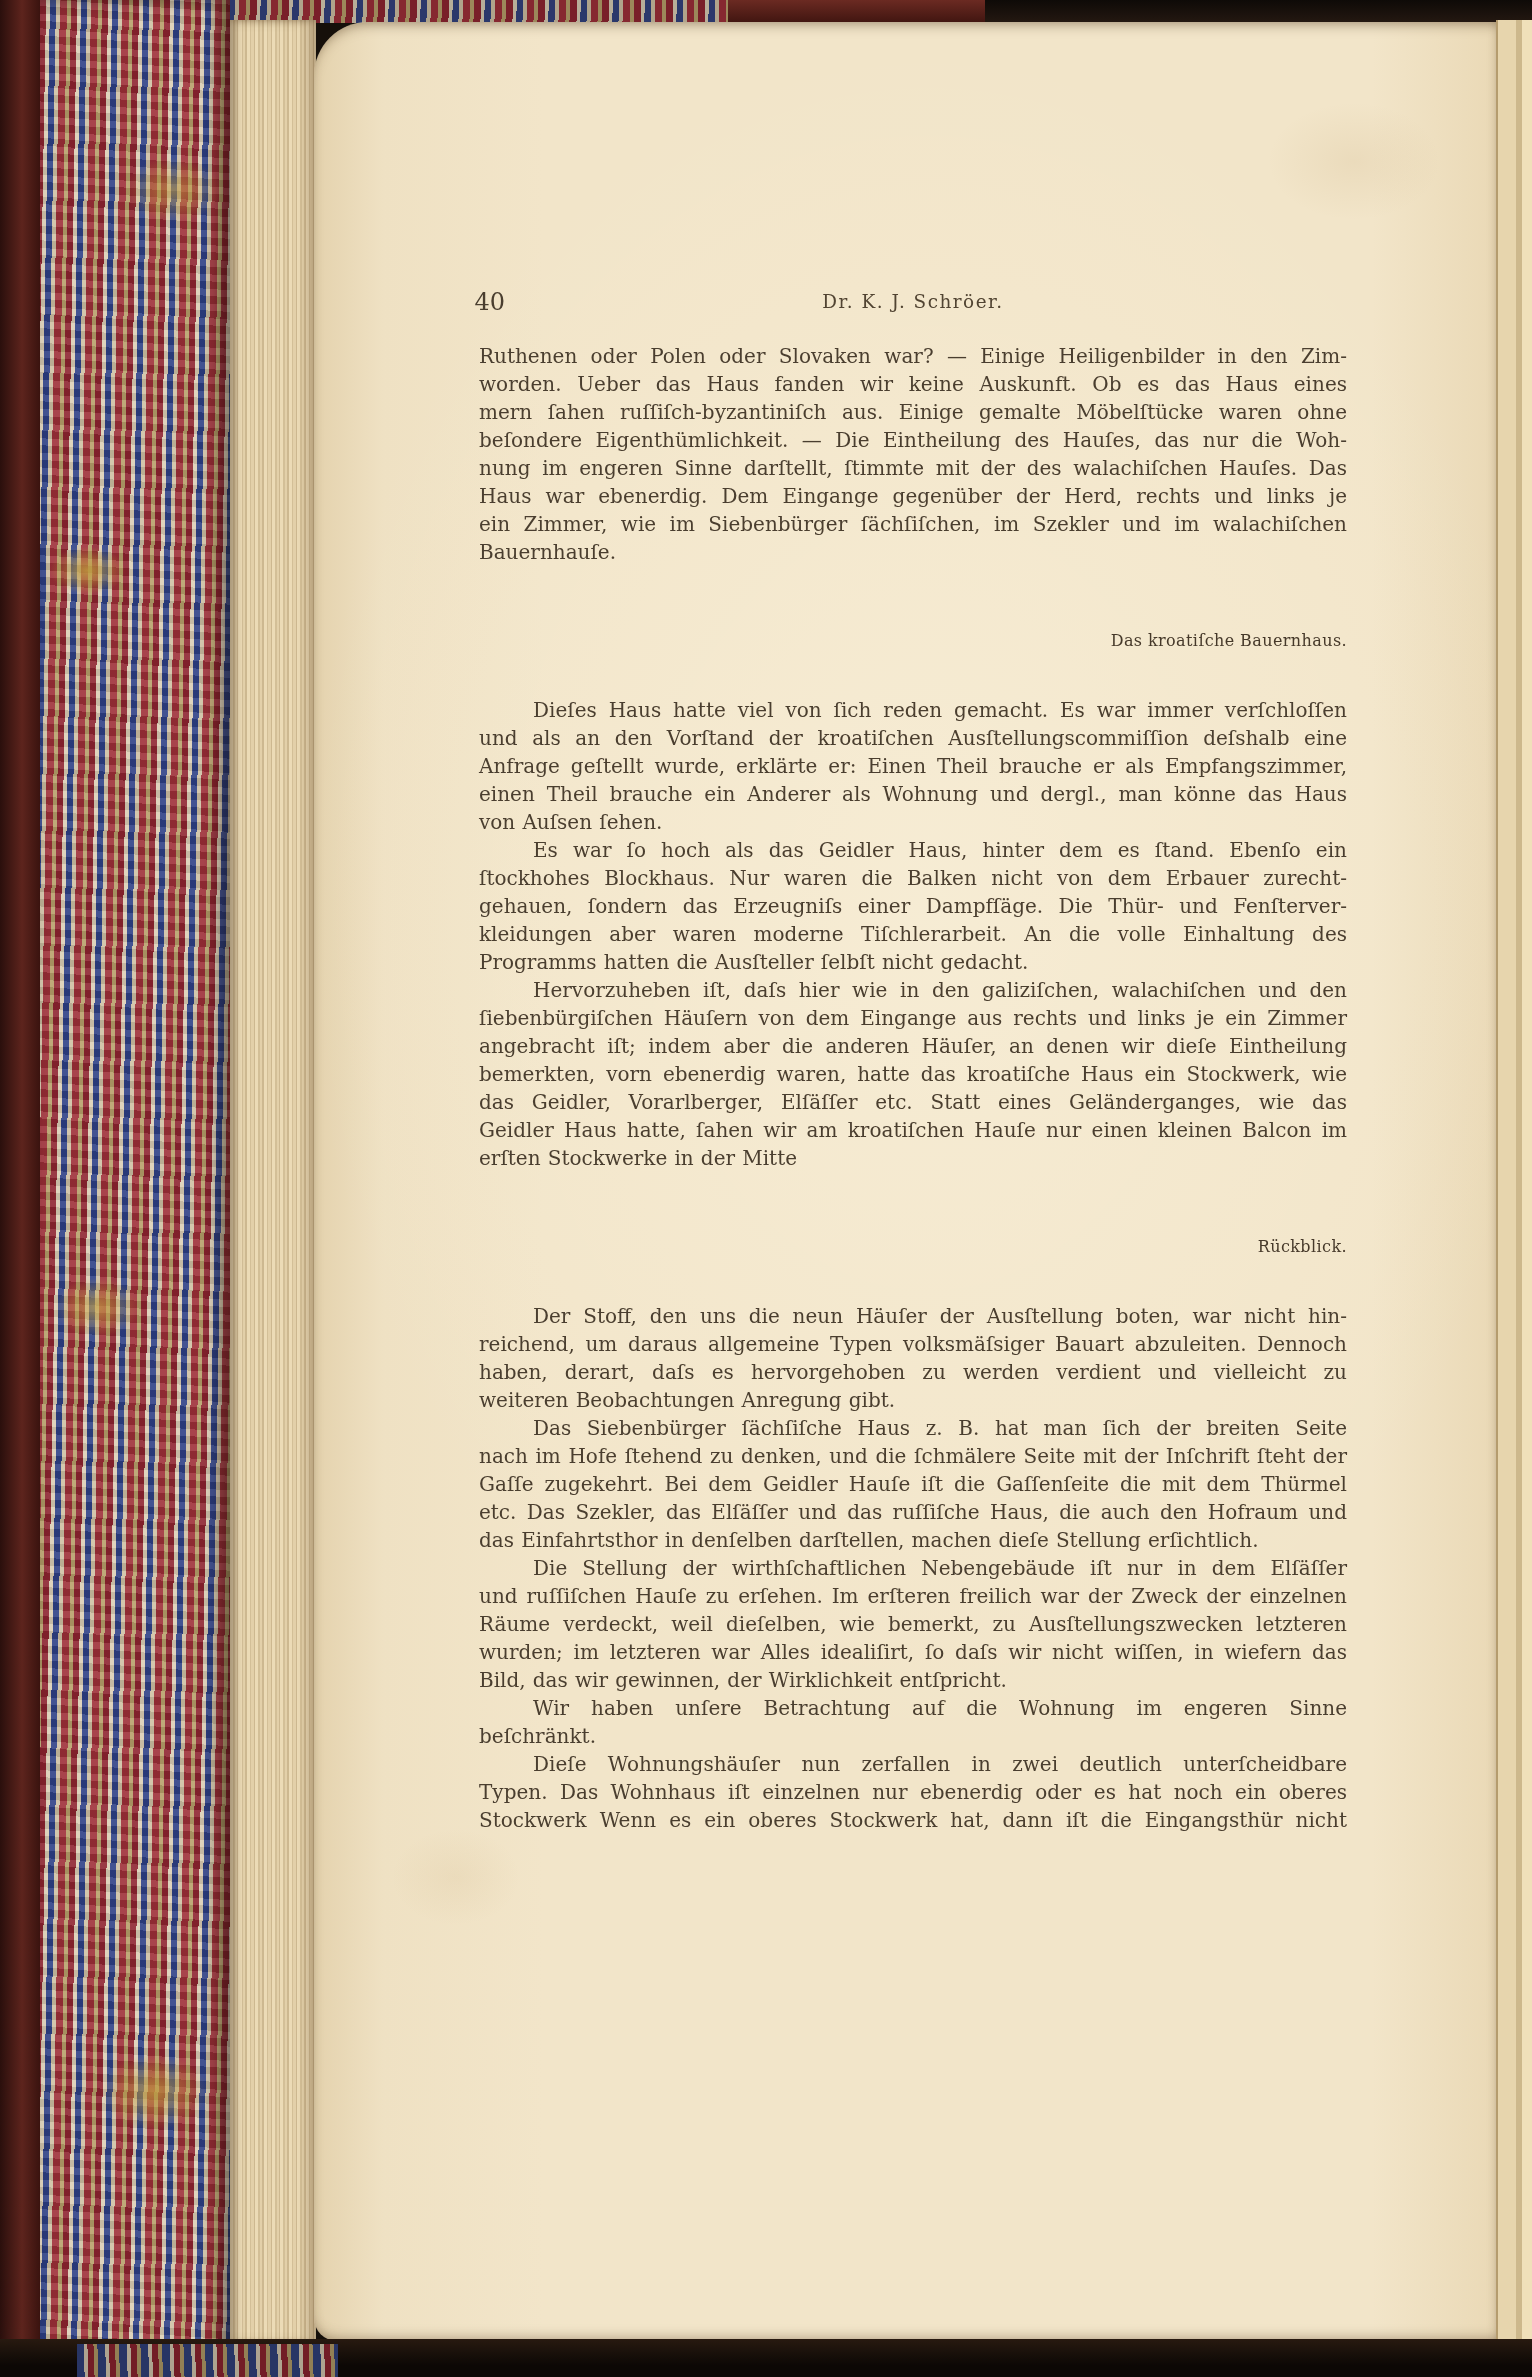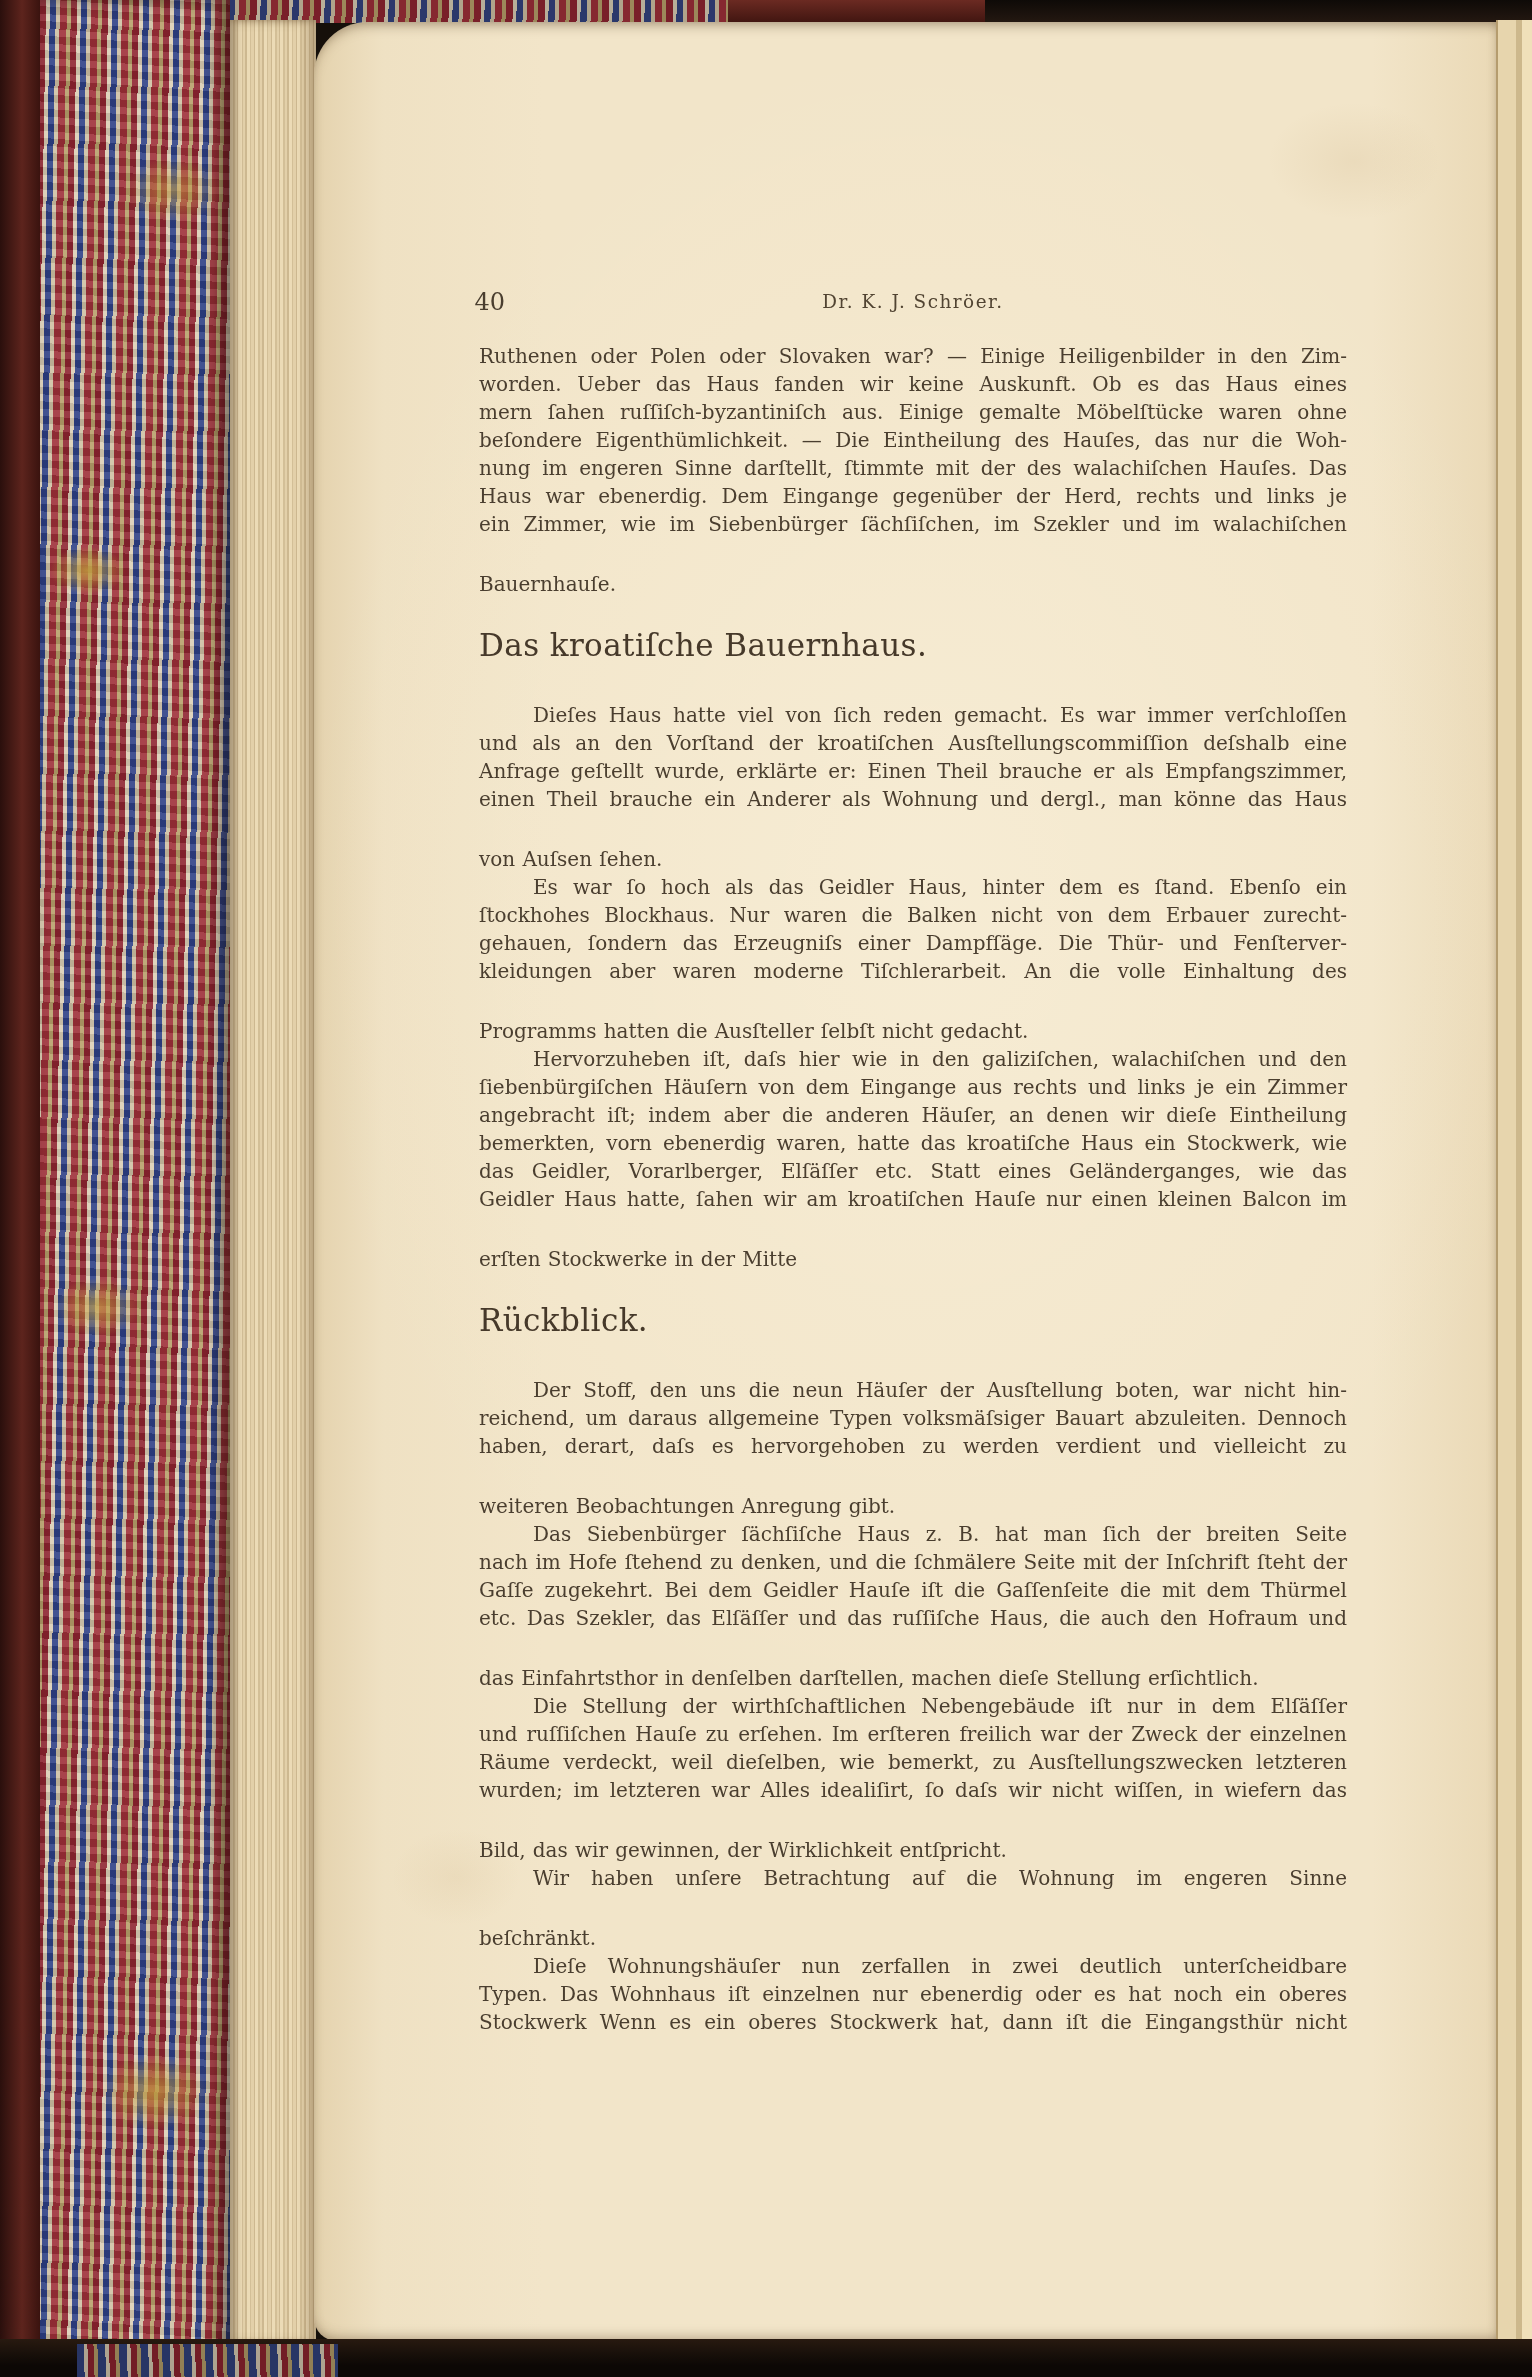--- a/index.html
+++ b/index.html
@@ -44,25 +44,25 @@
       radial-gradient(123px 84px at 88% 6%,rgba(170,130,70,.10),rgba(170,130,70,0) 70%),
       radial-gradient(92px 69px at 12% 80%,rgba(170,130,70,.08),rgba(170,130,70,0) 70%),
       linear-gradient(90deg,#e4d2ad 0,#efe1c3 69px,#f2e5c9 230px,#f2e5c9 1058px,#ead9b6 1182px);
     box-shadow:inset 0 7.7px 12.3px -6.1px rgba(70,45,20,.5), inset 0 -9.2px 14px -7.7px rgba(70,45,20,.45);}
 
   
   .content{position:absolute;left:165px;top:264px;width:868px;color:#4a3e2f;}
   .page-header{position:relative;height:32px;margin-bottom:24.5px;}
   .page-number{position:absolute;left:-4.6px;top:0;font-size:24px;line-height:32px;}
   .running-title{text-align:center;font-size:18.4px;line-height:32px;letter-spacing:1.5px;color:#514432;}
-  .heading{margin:30px 0 38px;text-align:left;font-size:31px;line-height:35px;color:#46392a;letter-spacing:0.4px;}
+  .heading{margin:57px 0 38px;text-align:right;font-size:16px;line-height:35px;color:#46392a;letter-spacing:0.4px;}
   .paragraph{margin:0;}
   .line{height:28px;line-height:28px;font-size:20px;white-space:normal;
         text-align:justify;text-align-last:justify;word-spacing:0.8px;}
-  .line.last{text-align-last:left;margin-top:32px;}
+  .line.last{text-align-last:left;}
   .paragraph.indented .line.first{text-indent:54px;}
 </style>
 </head>
 <body>
 
 <div class="scene">
   <div class="top-edge"></div>
   <div class="top-marble"></div>
   <div class="top-leather"></div>
   <div class="spine"></div>

